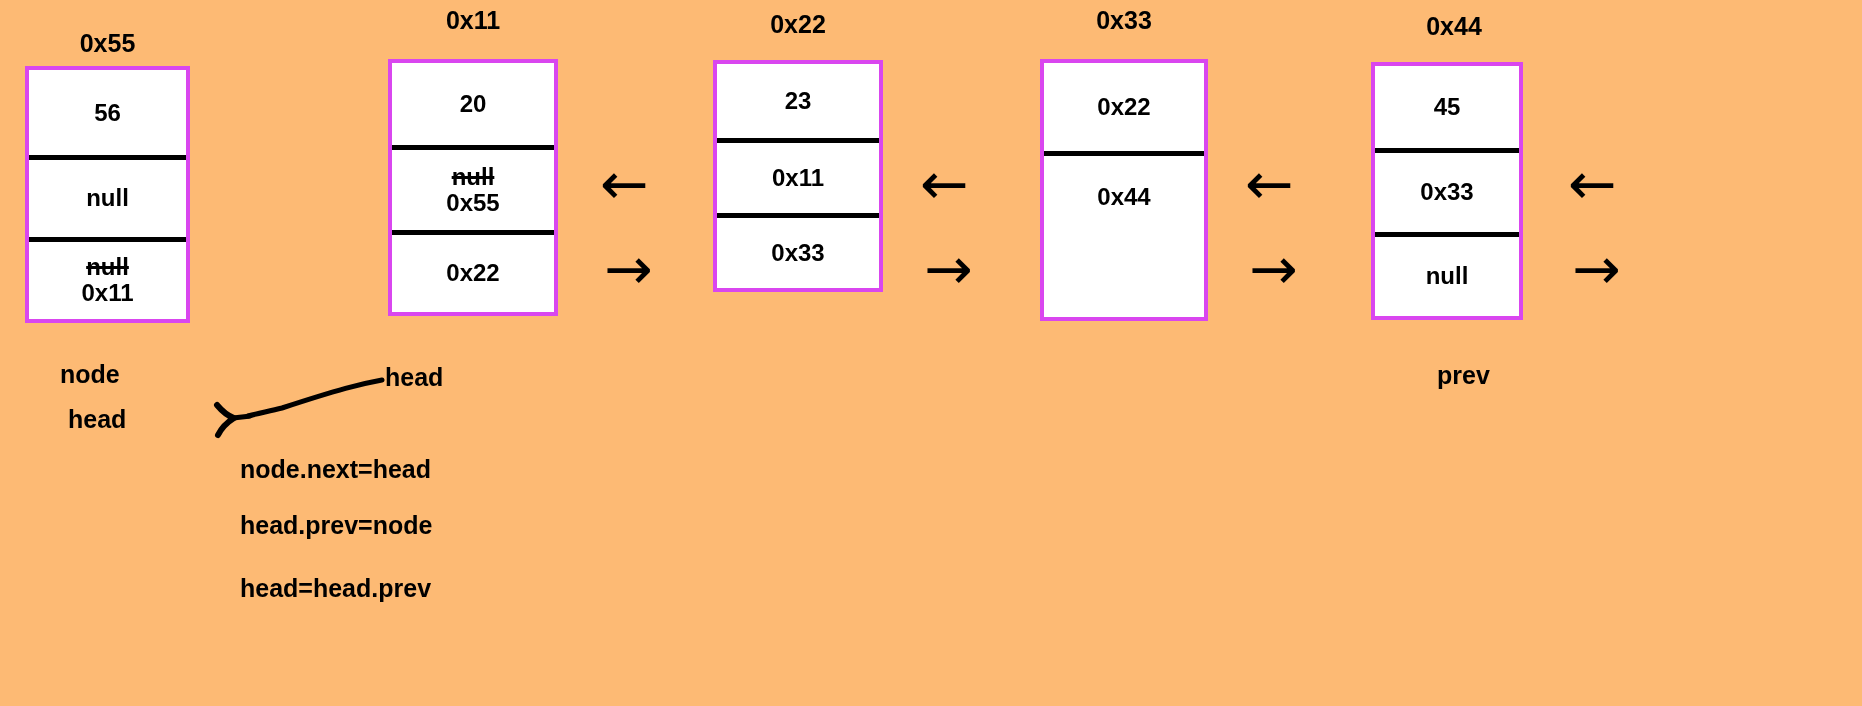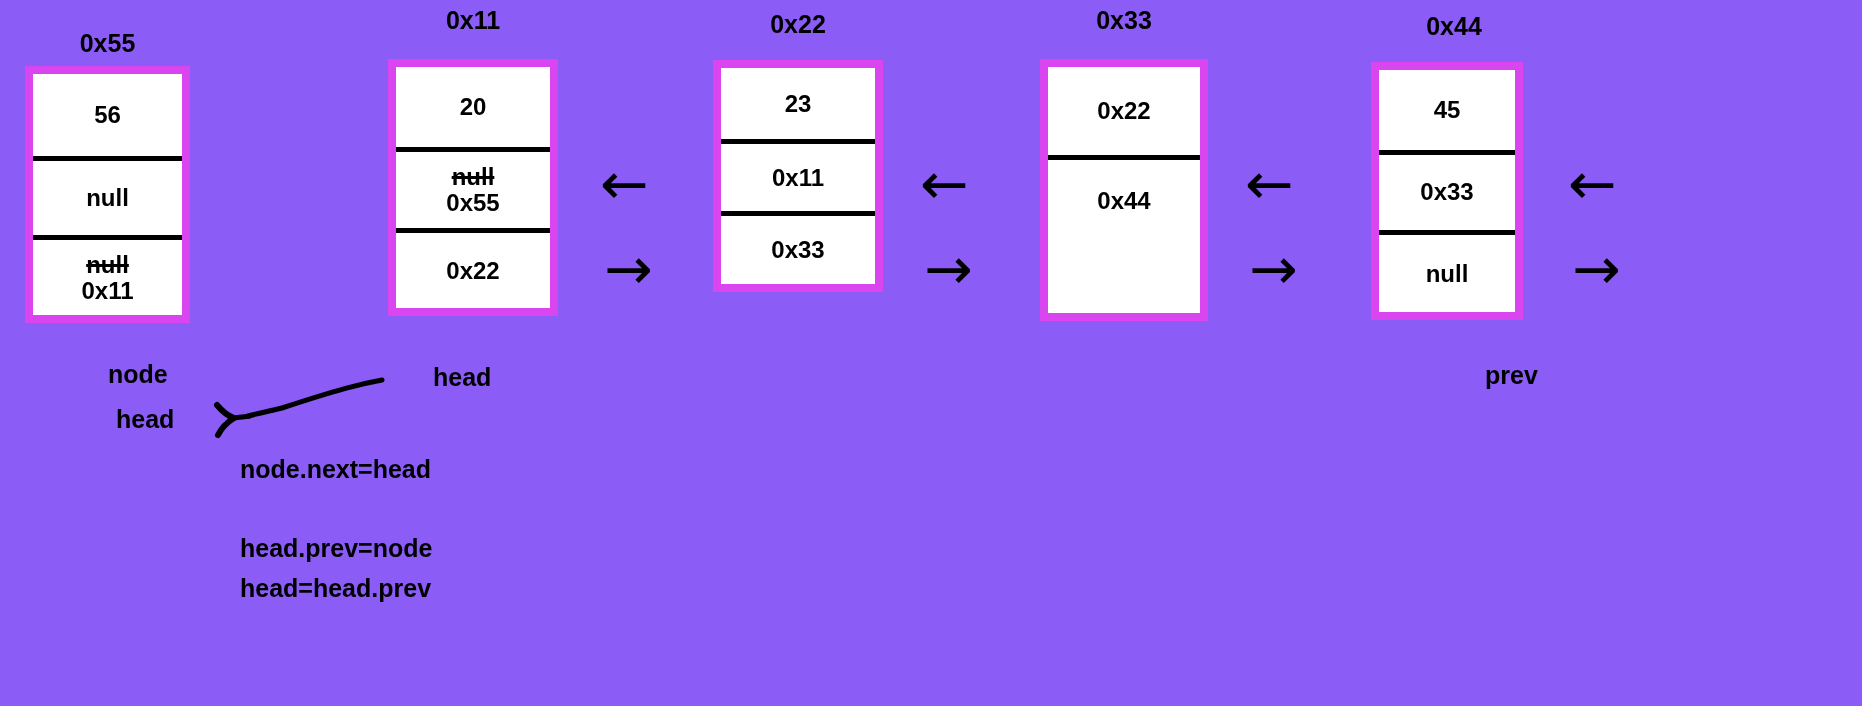--- a/index.html
+++ b/index.html
@@ -7,38 +7,38 @@
     padding: 0;
     background: #ffffff;
   }
   body {
     font-family: "Liberation Sans", sans-serif;
   }
   #canvas {
     position: relative;
     width: 1862px;
     height: 706px;
-    background: #8b5cf6;
+    background: #fdba74;
     overflow: hidden;
   }
   .abs { position: absolute; }
 
   
   .node-addr {
     font-size: 25px;
     font-weight: bold;
     color: #000000;
     text-align: center;
     line-height: 1;
     white-space: nowrap;
   }
 
   
   .node-box {
-    border: 8px solid #d946ef;
+    border: 4px solid #d946ef;
     box-sizing: border-box;
     background: #ffffff;
     display: flex;
     flex-direction: column;
   }
   .cell {
     box-sizing: border-box;
     display: flex;
     align-items: center;
     justify-content: center;
@@ -71,21 +71,20 @@
     white-space: nowrap;
   }
 
   
   .label {
     font-size: 25px;
     font-weight: bold;
     color: #000000;
     white-space: nowrap;
     line-height: 1;
-    margin-left: 48px;
   }
   .code-line {
     font-size: 25px;
     font-weight: bold;
     color: #000000;
     white-space: nowrap;
     line-height: 1;
   }
 
   
@@ -185,16 +184,16 @@
 
   <div class="abs label" style="left:1437px; top:363px;">prev</div>
 
   <svg class="abs hand-arrow" style="left:160px; top:365px;" width="230" height="80" viewBox="0 0 230 80">
     <path d="M222 15 C 200 19, 180 24, 122 43 C 110 46, 100 48, 88 51" fill="none" stroke="#000000" stroke-width="5" stroke-linecap="round"></path>
     <path d="M57 40 C 62 46, 68 51, 74 53 C 66 58, 62 62, 58 70" fill="none" stroke="#000000" stroke-width="6" stroke-linecap="round"></path>
     <path d="M74 53 C 80 52, 84 52, 90 51" fill="none" stroke="#000000" stroke-width="5" stroke-linecap="round"></path>
   </svg>
 
   <div class="abs code-line" style="left:240px; top:457px;">node.next=head</div>
-  <div class="abs code-line" style="left:240px; top:513px;margin-top:23px;">head.prev=node</div>
+  <div class="abs code-line" style="left:240px; top:513px;">head.prev=node</div>
   <div class="abs code-line" style="left:240px; top:576px;">head=head.prev</div>
 
 </div>
 
 </body></html>

